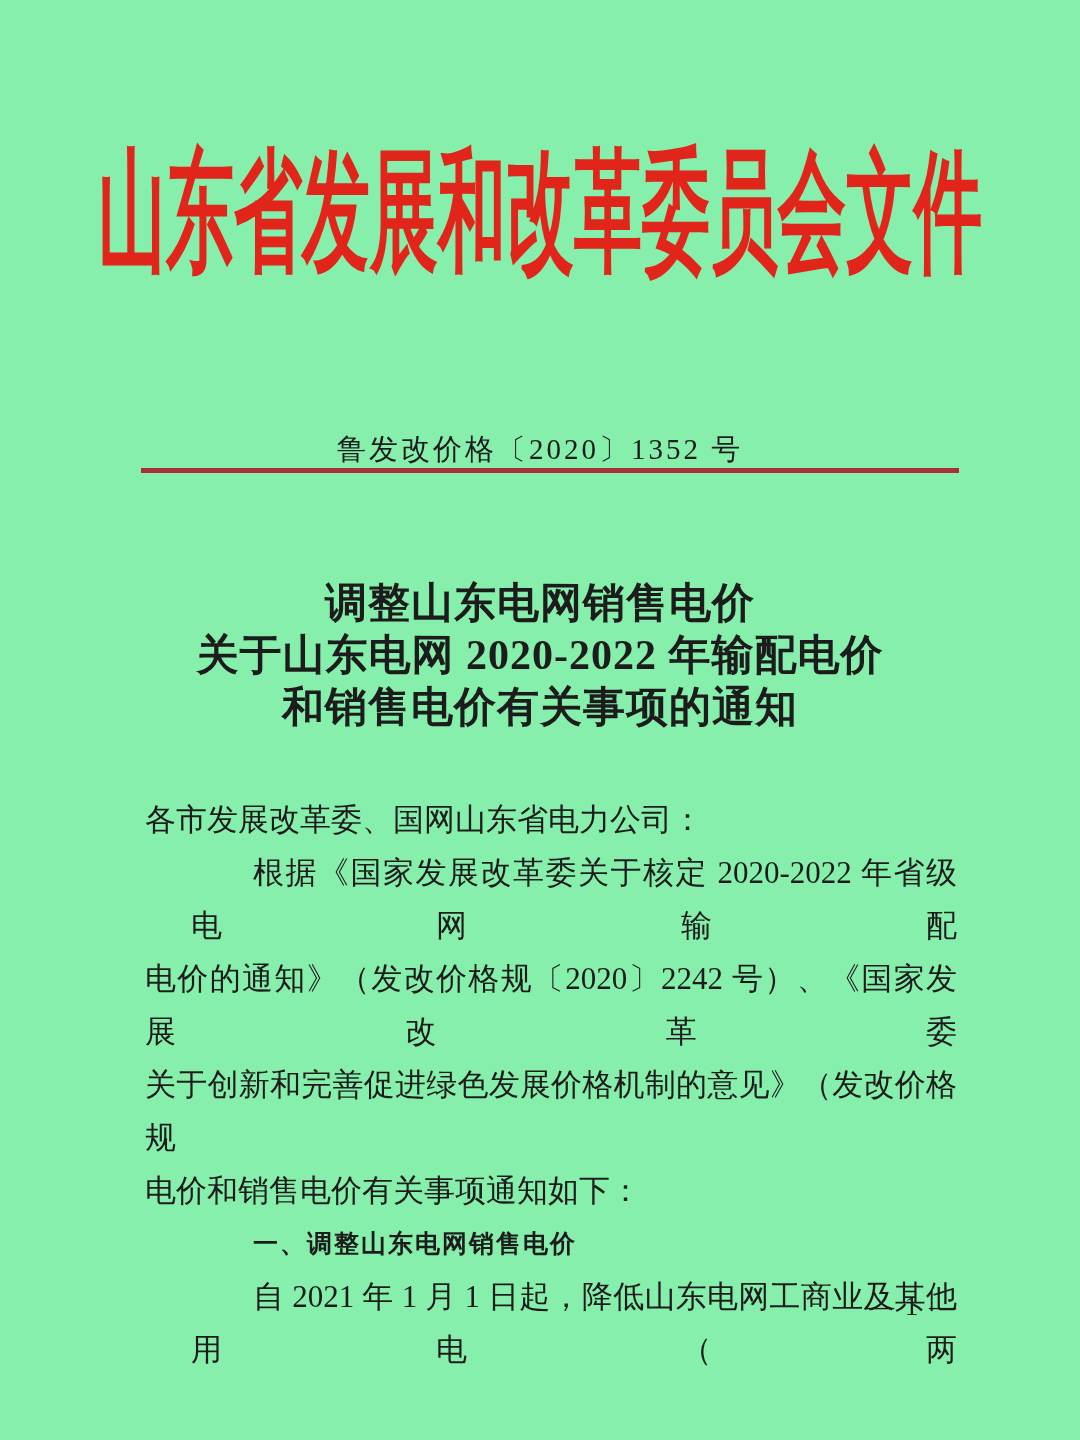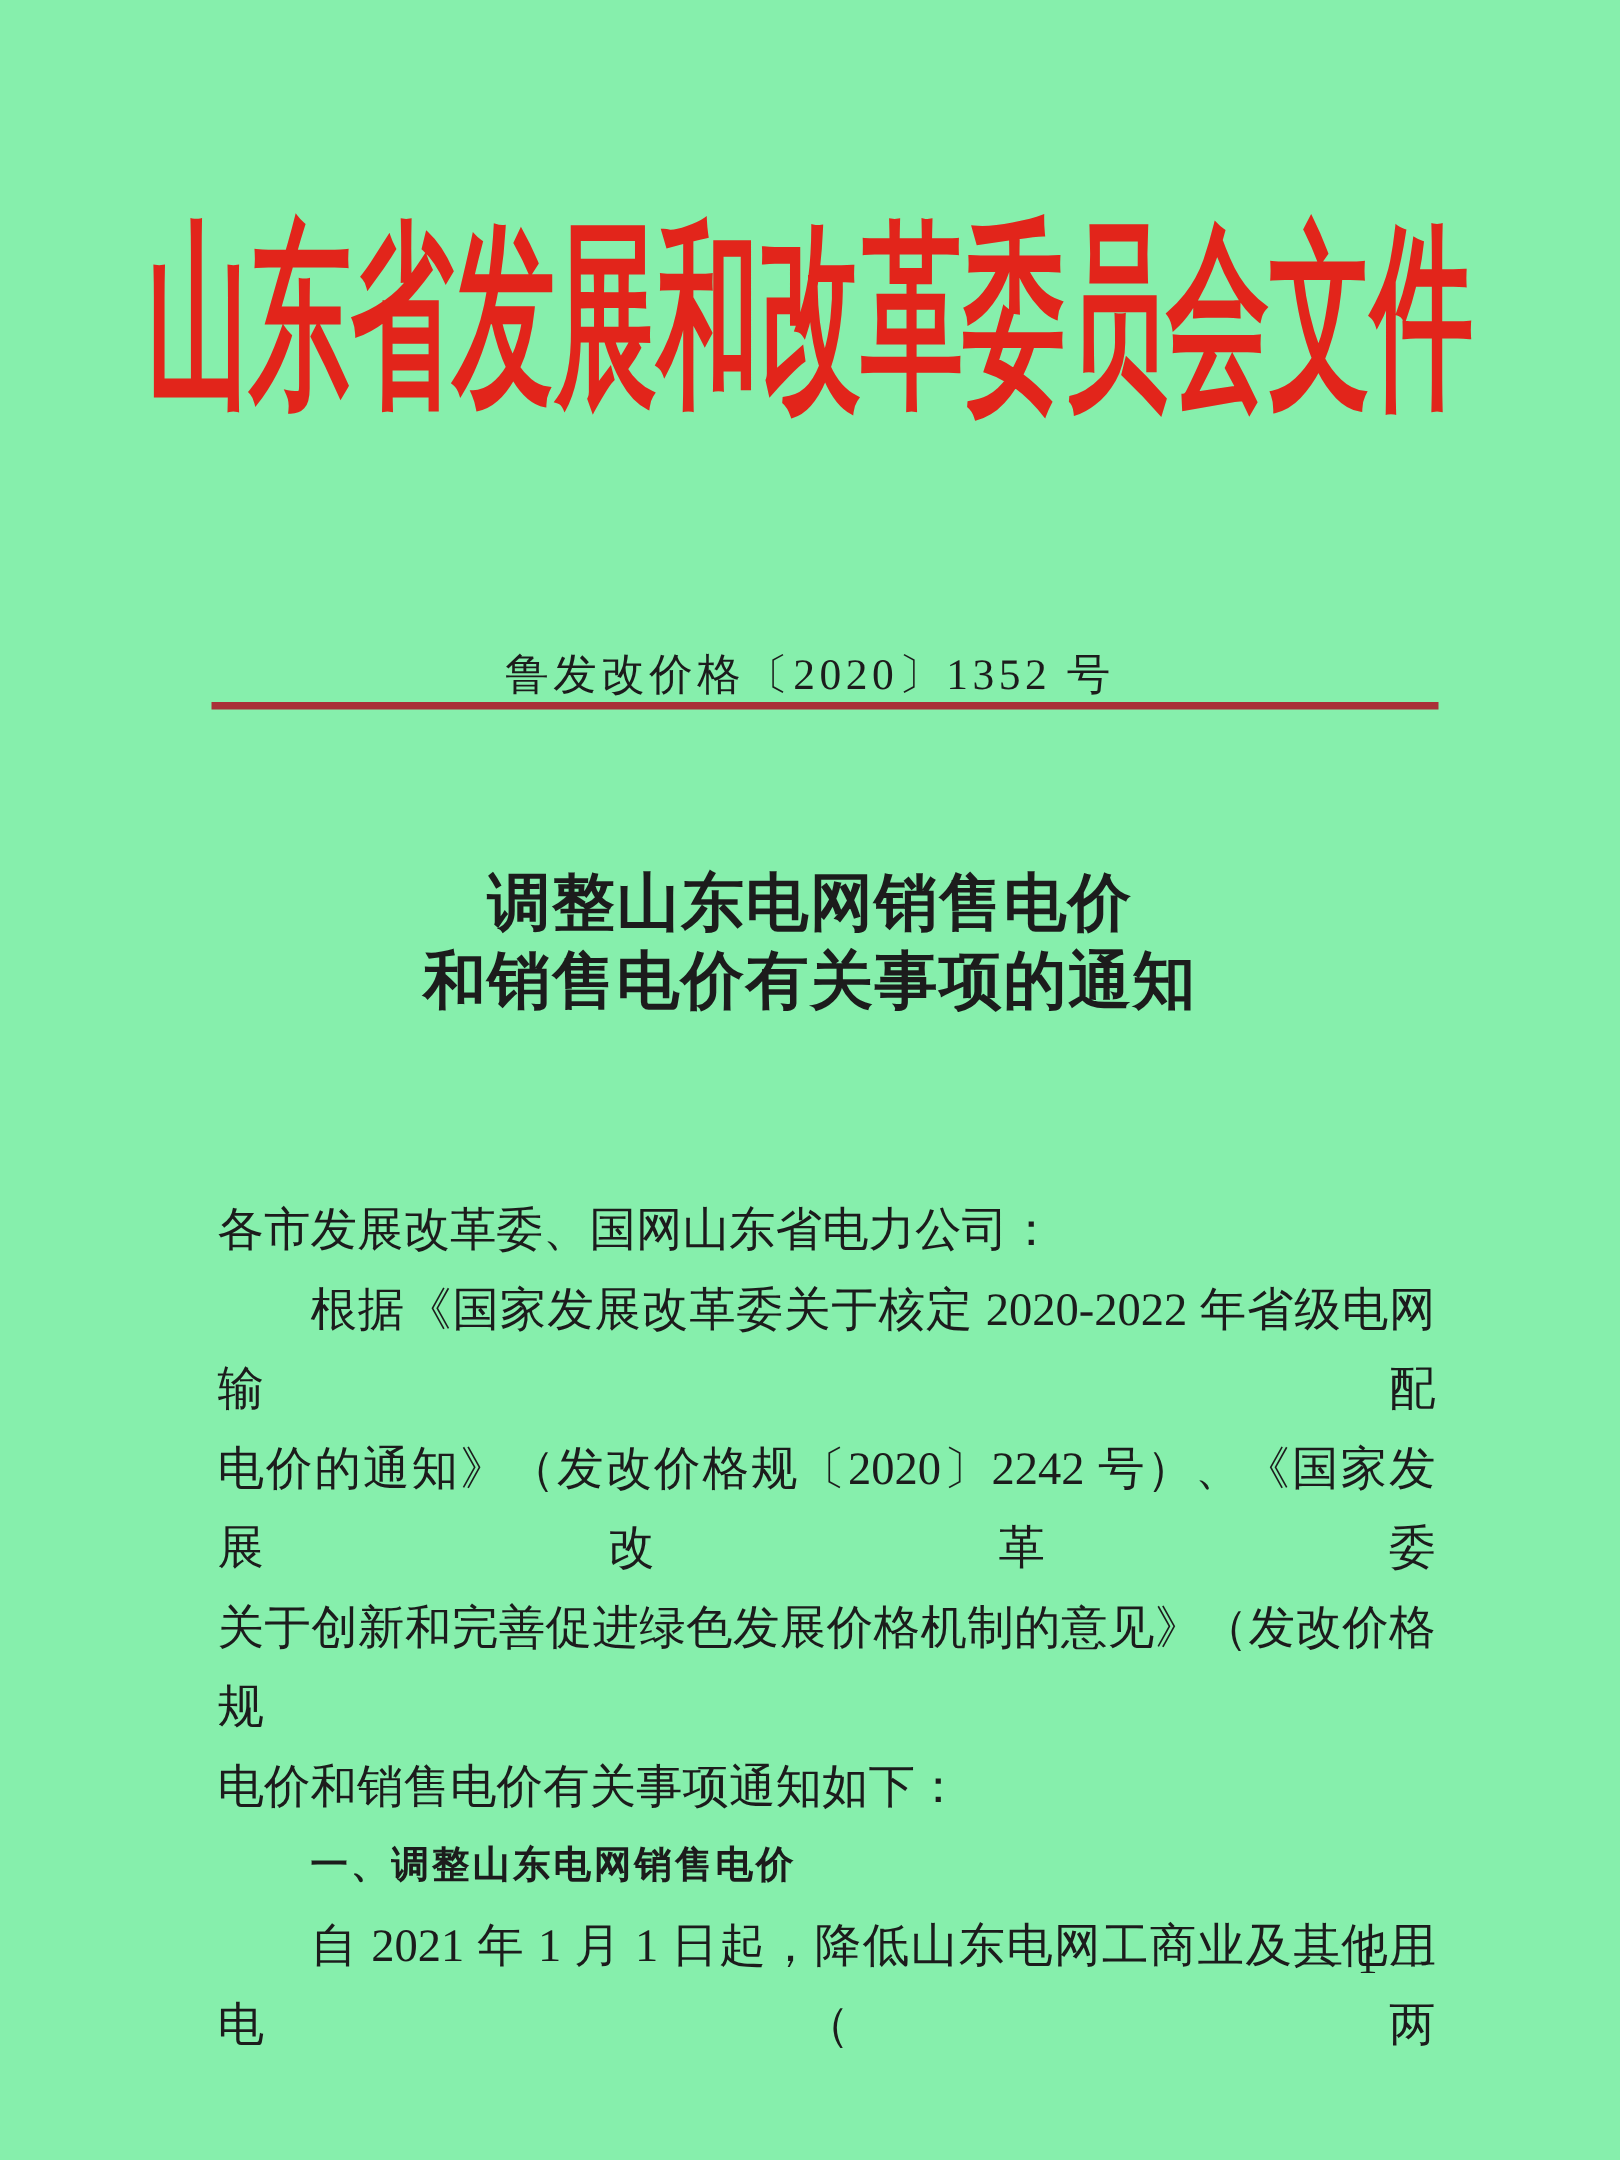--- a/index.html
+++ b/index.html
@@ -91,20 +91,21 @@
   }
   .line.just {
     text-align: justify;
     text-align-last: justify;
   }
   .line.nowrap {
     white-space: nowrap;
   }
   .indent {
     text-indent: 62px;
+    margin-left: 46px;
   }
   .heading {
     font-family: "Liberation Sans", "DejaVu Sans", sans-serif;
     font-weight: bold;
     font-size: 25px;
     letter-spacing: 2px;
   }
 
   
   .footer {
@@ -124,20 +125,21 @@
   <div class="banner">
     <span class="banner-text" style="color: rgb(226, 37, 27);">山东省发展和改革委员会文件</span>
   </div>
 
   <div class="doc-number">鲁发改价格〔2020〕1352 号</div>
 
   <div class="red-line" style="background: rgb(169, 48, 56);"></div>
 
   <div class="title-block">
     <div class="title-line">调整山东电网销售电价</div>
+    <div class="title-line">关于山东电网 2020-2022 年输配电价</div>
     <div class="title-line">和销售电价有关事项的通知</div>
   </div>
 
   <div class="body-block">
     <div class="line nowrap">各市发展改革委、国网山东省电力公司：</div>
     <div class="line just indent">根据《国家发展改革委关于核定 2020-2022 年省级电网输配</div>
     <div class="line just">电价的通知》（发改价格规〔2020〕2242 号）、《国家发展改革委</div>
     <div class="line just">关于创新和完善促进绿色发展价格机制的意见》（发改价格规</div>
     <div class="line nowrap">电价和销售电价有关事项通知如下：</div>
     <div class="line heading indent nowrap">一、调整山东电网销售电价</div>

